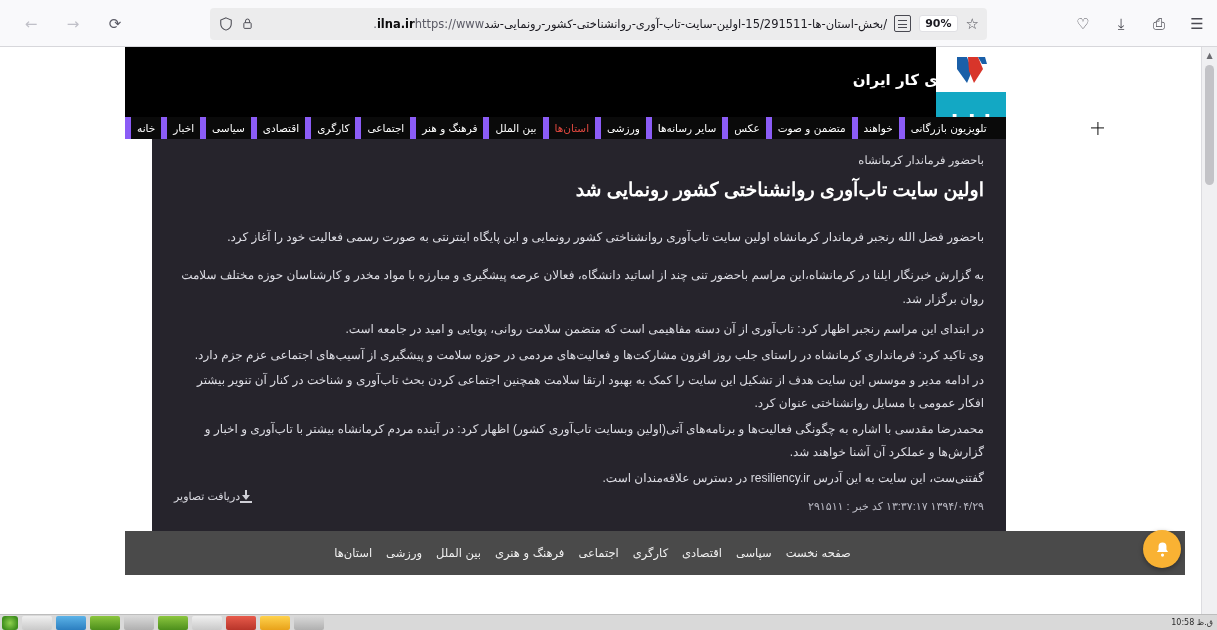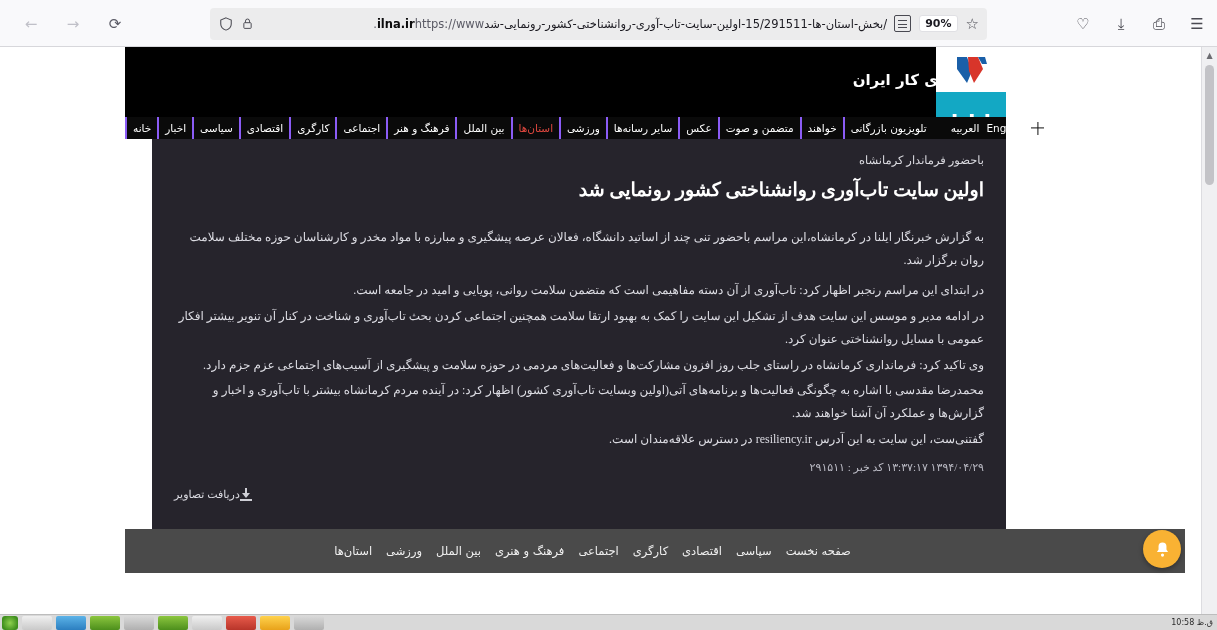--- a/index.html
+++ b/index.html
@@ -137,21 +137,21 @@
     display: flex;
     flex-direction: row-reverse;
     align-items: stretch;
     direction: rtl;
   }
   .nav-item {
     color: #ffffff;
     font-size: 10.5px;
     padding: 0 6px;
     display: flex; align-items: center;
-    border-left: 2px solid #8b5cf6;
+    border-left: 6px solid #8b5cf6;
     white-space: nowrap;
     font-family: "DejaVu Sans", sans-serif;
   }
   .nav-item.active { color: #e0483f; }
   .nav-spacer { flex: 1 1 auto; border:0; }
   .nav-lang {
     display:flex; flex-direction:row-reverse; align-items:center; gap:7px;
     padding: 0 8px 0 6px;
     border-left: none;
   }
@@ -212,21 +212,21 @@
 
   
   .article {
     position: relative;
     background: #26242c;
     margin: 0 195px 0 152px;
     min-height: 390px;
     padding: 10px 22px 18px 22px;
     direction: rtl;
     color: #e9e9ee;
-    font-family: Liberation Serif, serif;
+    font-family: Liberation Sans, sans-serif;
   }
   .kicker { font-size: 11.5px; color:#dcdce2; margin: 4px 0 10px; }
   .headline {
     font-size: 19px; font-weight: 700; color:#ffffff;
     margin: 8px 0 22px; line-height: 1.4;
   }
   .lead {
     font-size: 12px; color:#dfdfe6; line-height: 1.9; margin-bottom: 16px;
   }
   .para {
@@ -408,24 +408,25 @@
         <span class="lbl">العربیه</span>
         <span class="lbl">English</span>
         <span class="globe"></span>
       </div>
     </div>
 
 
     <div class="article">
       <div class="kicker">باحضور فرماندار کرمانشاه</div>
       <h1 class="headline">اولین سایت تاب‌آوری روانشناختی کشور رونمایی شد</h1>
+      <p class="lead">باحضور فضل الله رنجبر فرماندار کرمانشاه اولین سایت تاب‌آوری روانشناختی کشور رونمایی و این پایگاه اینترنتی به صورت رسمی فعالیت خود را آغاز کرد.</p>
       <p class="para">به گزارش خبرنگار ایلنا در کرمانشاه،این مراسم باحضور تنی چند از اساتید دانشگاه، فعالان عرصه پیشگیری و مبارزه با مواد مخدر و کارشناسان حوزه مختلف سلامت روان برگزار شد.</p>
       <p class="para tight">در ابتدای این مراسم رنجبر اظهار کرد: تاب‌آوری از آن دسته مفاهیمی است که متضمن سلامت روانی، پویایی و امید در جامعه است.</p>
+      <p class="para tight">وی تاکید کرد: فرمانداری کرمانشاه در راستای جلب روز افزون مشارکت‌ها و فعالیت‌های مردمی در حوزه سلامت و پیشگیری از آسیب‌های اجتماعی عزم جزم دارد.</p>
       <p class="para tight">در ادامه مدیر و موسس این سایت هدف از تشکیل این سایت را کمک به بهبود ارتقا سلامت همچنین اجتماعی کردن بحث تاب‌آوری و شناخت در کنار آن تنویر بیشتر افکار عمومی با مسایل روانشناختی عنوان کرد.</p>
-      <p class="para tight">وی تاکید کرد: فرمانداری کرمانشاه در راستای جلب روز افزون مشارکت‌ها و فعالیت‌های مردمی در حوزه سلامت و پیشگیری از آسیب‌های اجتماعی عزم جزم دارد.</p>
       <p class="para tight">محمدرضا مقدسی با اشاره به چگونگی فعالیت‌ها و برنامه‌های آتی(اولین وبسایت تاب‌آوری کشور) اظهار کرد: در آینده مردم کرمانشاه بیشتر با تاب‌آوری و اخبار و گزارش‌ها و عملکرد آن آشنا خواهند شد.</p>
       <p class="para tight">گفتنی‌ست، این سایت به این آدرس resiliency.ir در دسترس علاقه‌مندان است.</p>
       <div class="meta-line">۱۳۹۴/۰۴/۲۹ ۱۳:۳۷:۱۷ کد خبر : ۲۹۱۵۱۱</div>
       <div class="photo-link">
         <span>دریافت تصاویر</span>
         <span class="dl-icon">
             <span class="dl-base"></span>
           </span>
       </div>
     </div>

